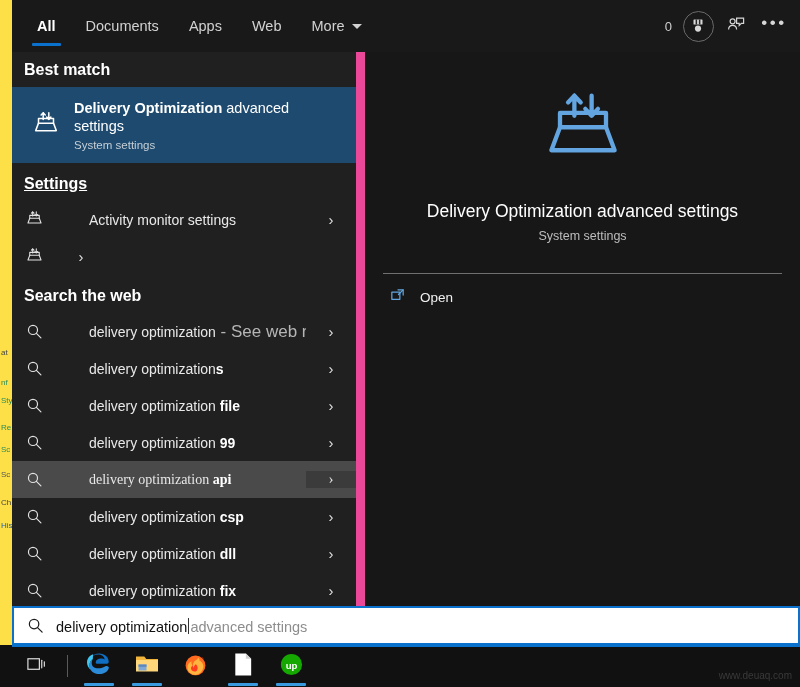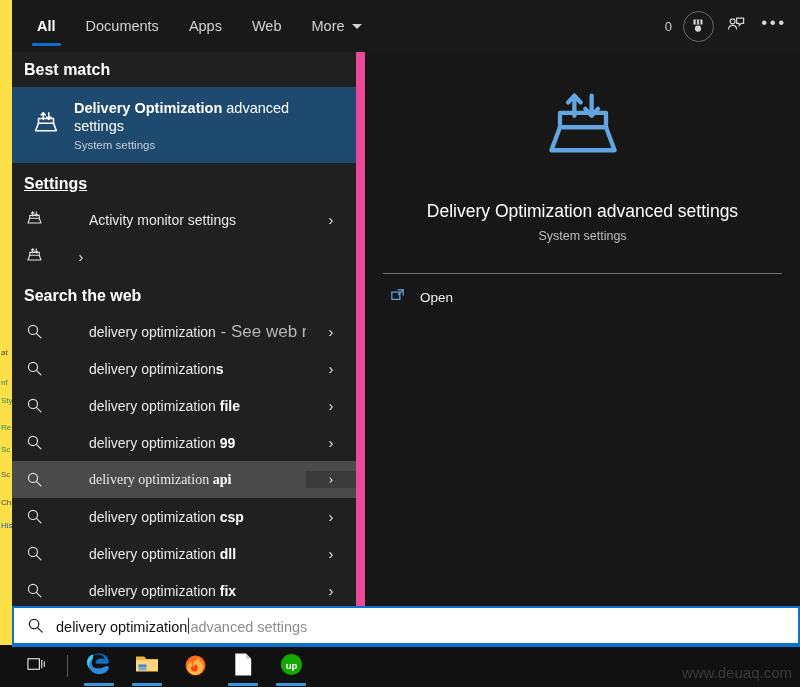--- a/index.html
+++ b/index.html
@@ -184,21 +184,21 @@
     display: flex; align-items: center; justify-content: center;
     cursor: default;
   }
   .tb-underline {
     position: absolute; bottom: 1px; left: 9px; right: 9px;
     height: 3px; background: #3a9ae0; border-radius: 1px;
   }
   .tb-sep { width: 1px; height: 22px; background: #5a5a5a; margin: 0 7px; }
   .watermark {
     position: absolute; right: 8px; bottom: 6px;
-    color: #3a3a3a; font-size: 15px;
+    color: #3a3a3a; font-size: 10px;
     font-family: "Liberation Sans", sans-serif;
   }
 </style>
 </head>
 <body>
 
 <div id="root">
 
   <div class="desktop-sliver" id="sliver">
       <div class="sliver-frag" style="top: 348px; color: rgb(68, 68, 68);">at</div>

